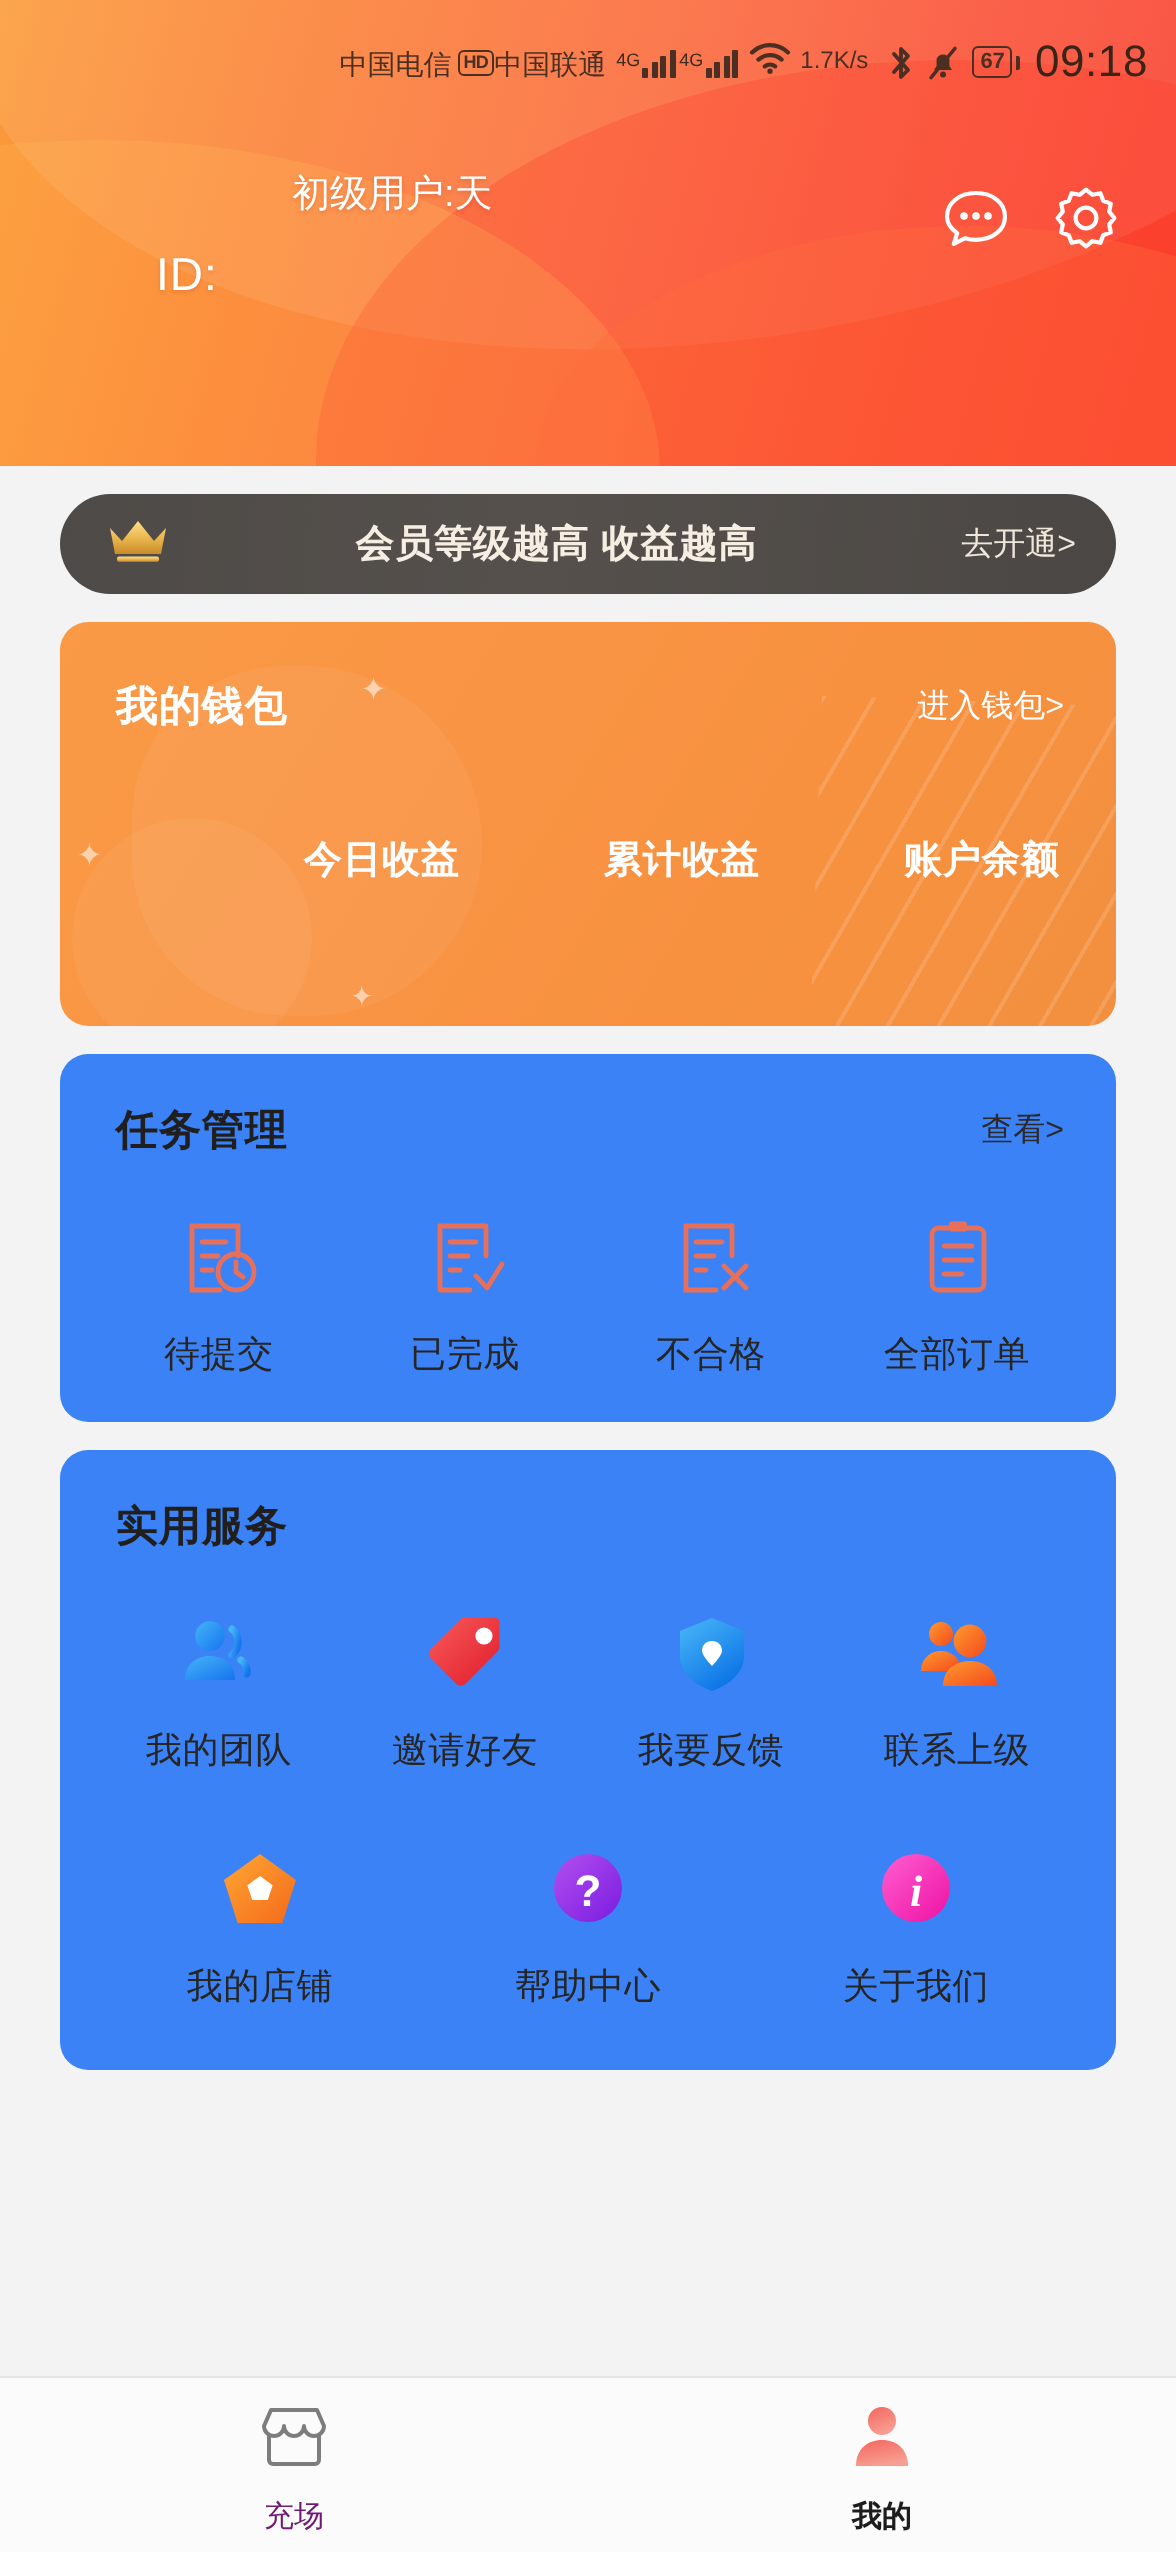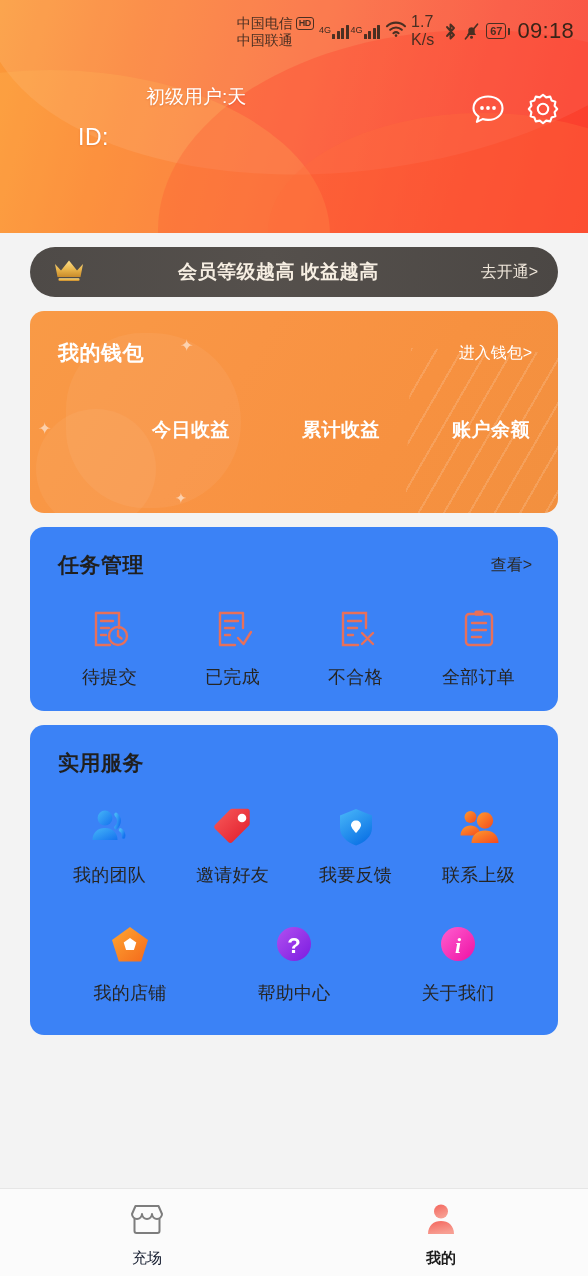--- a/index.html
+++ b/index.html
@@ -52,21 +52,21 @@
     position: relative;
     height: 62px;
     display: flex;
     align-items: center;
     justify-content: flex-end;
     padding: 0 14px 0 0;
     color: #3d2b20;
     z-index: 3;
   }
   .carriers {
-    display: flex; flex-direction: column;
+    display: flex; flex-direction: row;
     line-height: 1.18;
     font-size: 14px;
     color: #4a2f22;
     margin-right: 5px;
     padding-top: 2px;
   }
   .carrier-row { display: flex; align-items: center; gap: 3px; }
   .hd-badge {
     display: inline-block;
     font-size: 9px; font-weight: bold;
@@ -79,22 +79,22 @@
   .sig-group { display: flex; align-items: flex-end; margin-right: 2px; }
   .sig-label { font-size: 9px; align-self: flex-start; margin-top: 1px; }
   .bars { display: flex; align-items: flex-end; gap: 1.5px; height: 15px; margin-left: 1px; }
   .bars i { width: 3px; background: #4a2f22; display: block; border-radius: 0.5px; }
   .bars i:nth-child(1) { height: 5px; }
   .bars i:nth-child(2) { height: 8px; }
   .bars i:nth-child(3) { height: 11px; }
   .bars i:nth-child(4) { height: 14px; }
   .wifi { margin: 0 4px 0 3px; }
   .netspeed {
-    display: flex; flex-direction: column;
-    font-size: 16px; line-height: 1.12; margin-right: 10px;
+    display: flex; 
+    font-size: 12px; line-height: 1.12; margin-right: 10px;
     color: #4a2f22;
   }
   .sb-icon { margin-right: 6px; display: flex; align-items: center; }
   .battery {
     display: flex; align-items: center; margin-right: 7px;
   }
   .batt-body {
     border: 1.6px solid #4a2f22; border-radius: 3px;
     font-size: 11px; font-weight: bold;
     padding: 0 3px; line-height: 14px;
@@ -207,21 +207,21 @@
     width: 588px; height: 88px;
     background: #fbfbfb;
     border-top: 1px solid #e6e6e6;
     display: flex;
   }
   .nav-item {
     flex: 1; display: flex; flex-direction: column;
     align-items: center; justify-content: center; gap: 7px;
     padding-top: 4px;
   }
-  .nav-label { font-size: 15px; color: #0f172a; }
+  .nav-label { font-size: 15px; color: #701a75; }
   .nav-item.active .nav-label { color: #1d1d1d; font-weight: bold; }
 </style>
 </head>
 <body>
 
 <div id="app">
 
   <div class="header">
     <div class="hdr-wave wave-a"></div>
     <div class="hdr-wave wave-b"></div>

